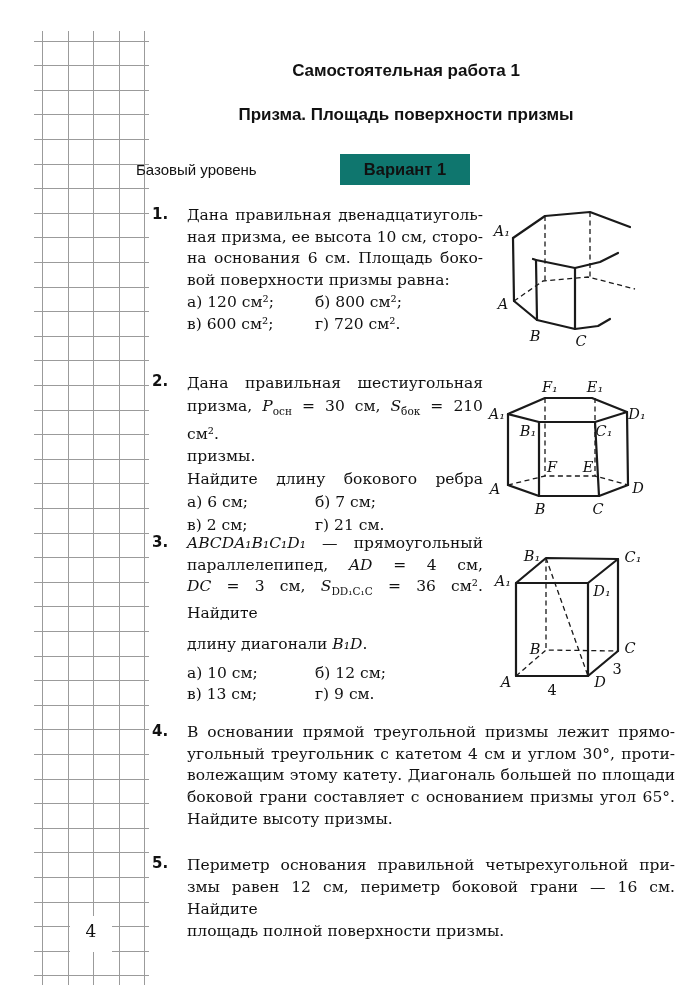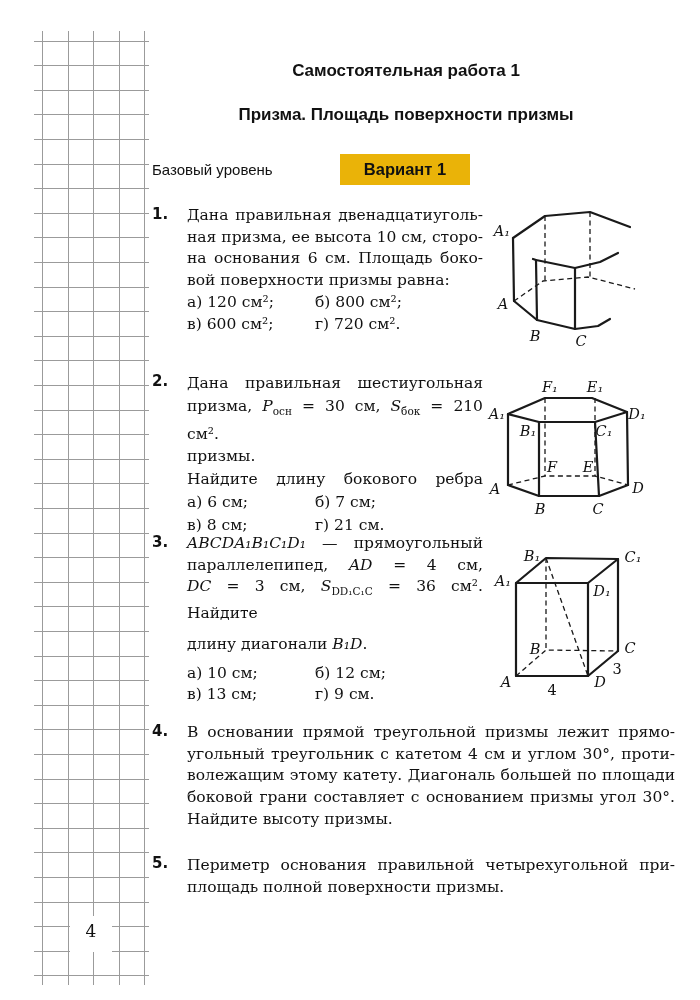--- a/index.html
+++ b/index.html
@@ -15,24 +15,24 @@
   }
   .pagenum-patch { position:absolute; left:70px; top:916px; width:42px; height:36px; background:#fff; }
   .pagenum { position:absolute; left:70px; top:921px; width:42px; text-align:center;
     font-size:17px; font-family:"DejaVu Serif", serif; }
 
   
   .title, .subtitle { position:absolute; left:150px; width:512px; text-align:center;
     font-family:"Liberation Sans", sans-serif; font-weight:bold; font-size:17px; }
   .title { top:61px; }
   .subtitle { top:105px; }
-  .level-label { position:absolute; left:152px; top:161px;
+  .level-label { position:absolute; left:136px; top:161px;
     font-family:"Liberation Sans", sans-serif; font-size:15px; }
   .variant-box { position:absolute; left:340px; top:154px; width:130px; height:31px;
-    background:#eab308; text-align:center; line-height:31px;
+    background:#0f766e; text-align:center; line-height:31px;
     font-family:"Liberation Sans", sans-serif; font-weight:bold; font-size:16.5px; }
 
   
   .problem { position:absolute; left:152px; }
   .pnum { position:absolute; left:0; top:0; font-family:"DejaVu Sans", sans-serif;
     font-weight:bold; font-size:15px; }
   .pbody { margin-left:35px; font-size:15.5px; }
   .pline { line-height:21.7px; }
   .lh22 .pline { line-height:22.8px; }
   .lh220 .pline { line-height:22px; }
@@ -79,21 +79,21 @@
   </div>
 
   <div class="problem lh22" style="top:372px;">
     <div class="pnum">2.</div>
     <div class="pbody" style="width:296px;">
       <div class="pline j"><span>Дана правильная шестиугольная</span></div>
       <div class="pline j"><span>призма, </span><span class="seg-i">P</span><span class="seg-sub">осн</span><span> = 30 см, </span><span class="seg-i">S</span><span class="seg-sub">бок</span><span> = 210 см².</span></div>
       <div class="pline"><span>призмы.</span></div>
       <div class="pline j"><span>Найдите длину бокового ребра</span></div>
       <div class="pline"><span class="seg-tab">а) 6 см;</span><span>б) 7 см;</span></div>
-      <div class="pline"><span class="seg-tab">в) 8 см;</span><span>г) 21 см.</span></div>
+      <div class="pline"><span class="seg-tab">в) 2 см;</span><span>г) 21 см.</span></div>
     </div>
   </div>
 
   <div class="problem" style="top:533px;">
     <div class="pnum">3.</div>
     <div class="pbody" style="width:296px;">
       <div class="pline j"><span class="seg-i">ABCDA₁B₁C₁D₁</span><span> — прямоугольный</span></div>
       <div class="pline j"><span>параллелепипед, </span><span class="seg-i">AD</span><span> = 4 см,</span></div>
       <div class="pline j"><span class="seg-i">DC</span><span> = 3 см, </span><span class="seg-i">S</span><span class="seg-isub">DD₁C₁C</span><span> = 36 см². Найдите</span></div>
       <div class="pline mt9"><span>длину диагонали </span><span class="seg-i">B₁D</span><span>.</span></div>
@@ -101,29 +101,30 @@
       <div class="pline"><span class="seg-tab">в) 13 см;</span><span>г) 9 см.</span></div>
     </div>
   </div>
 
   <div class="problem" style="top:722px;">
     <div class="pnum">4.</div>
     <div class="pbody" style="width:488px;">
       <div class="pline j"><span>В основании прямой треугольной призмы лежит прямо-</span></div>
       <div class="pline j"><span>угольный треугольник с катетом 4 см и углом 30°, проти-</span></div>
       <div class="pline j"><span>волежащим этому катету. Диагональ большей по площади</span></div>
-      <div class="pline j"><span>боковой грани составляет с основанием призмы угол 30°.</span></div>
+      <div class="pline j"><span>боковой грани составляет с основанием призмы угол 65°.</span></div>
       <div class="pline"><span>Найдите высоту призмы.</span></div>
     </div>
   </div>
 
   <div class="problem lh220" style="top:854px;">
     <div class="pnum">5.</div>
     <div class="pbody" style="width:488px;">
       <div class="pline j"><span>Периметр основания правильной четырехугольной при-</span></div>
+      <div class="pline j"><span>змы равен 12 см, периметр боковой грани — 16 см. Найдите</span></div>
       <div class="pline"><span>площадь полной поверхности призмы.</span></div>
     </div>
   </div>
 
   <div class="fig" style="left:480px; top:205px;">
     <svg width="170" height="148" viewBox="0 0 170 148">
       <polyline class="dash" points="65,11 65,75"></polyline>
       <polyline class="dash" points="110,7 110,72"></polyline>
       <polyline class="dash" points="34,96 63,76 108,72 155,84"></polyline>
       <polyline class="solid" points="33,33 65,11 110,7 150,22"></polyline>

